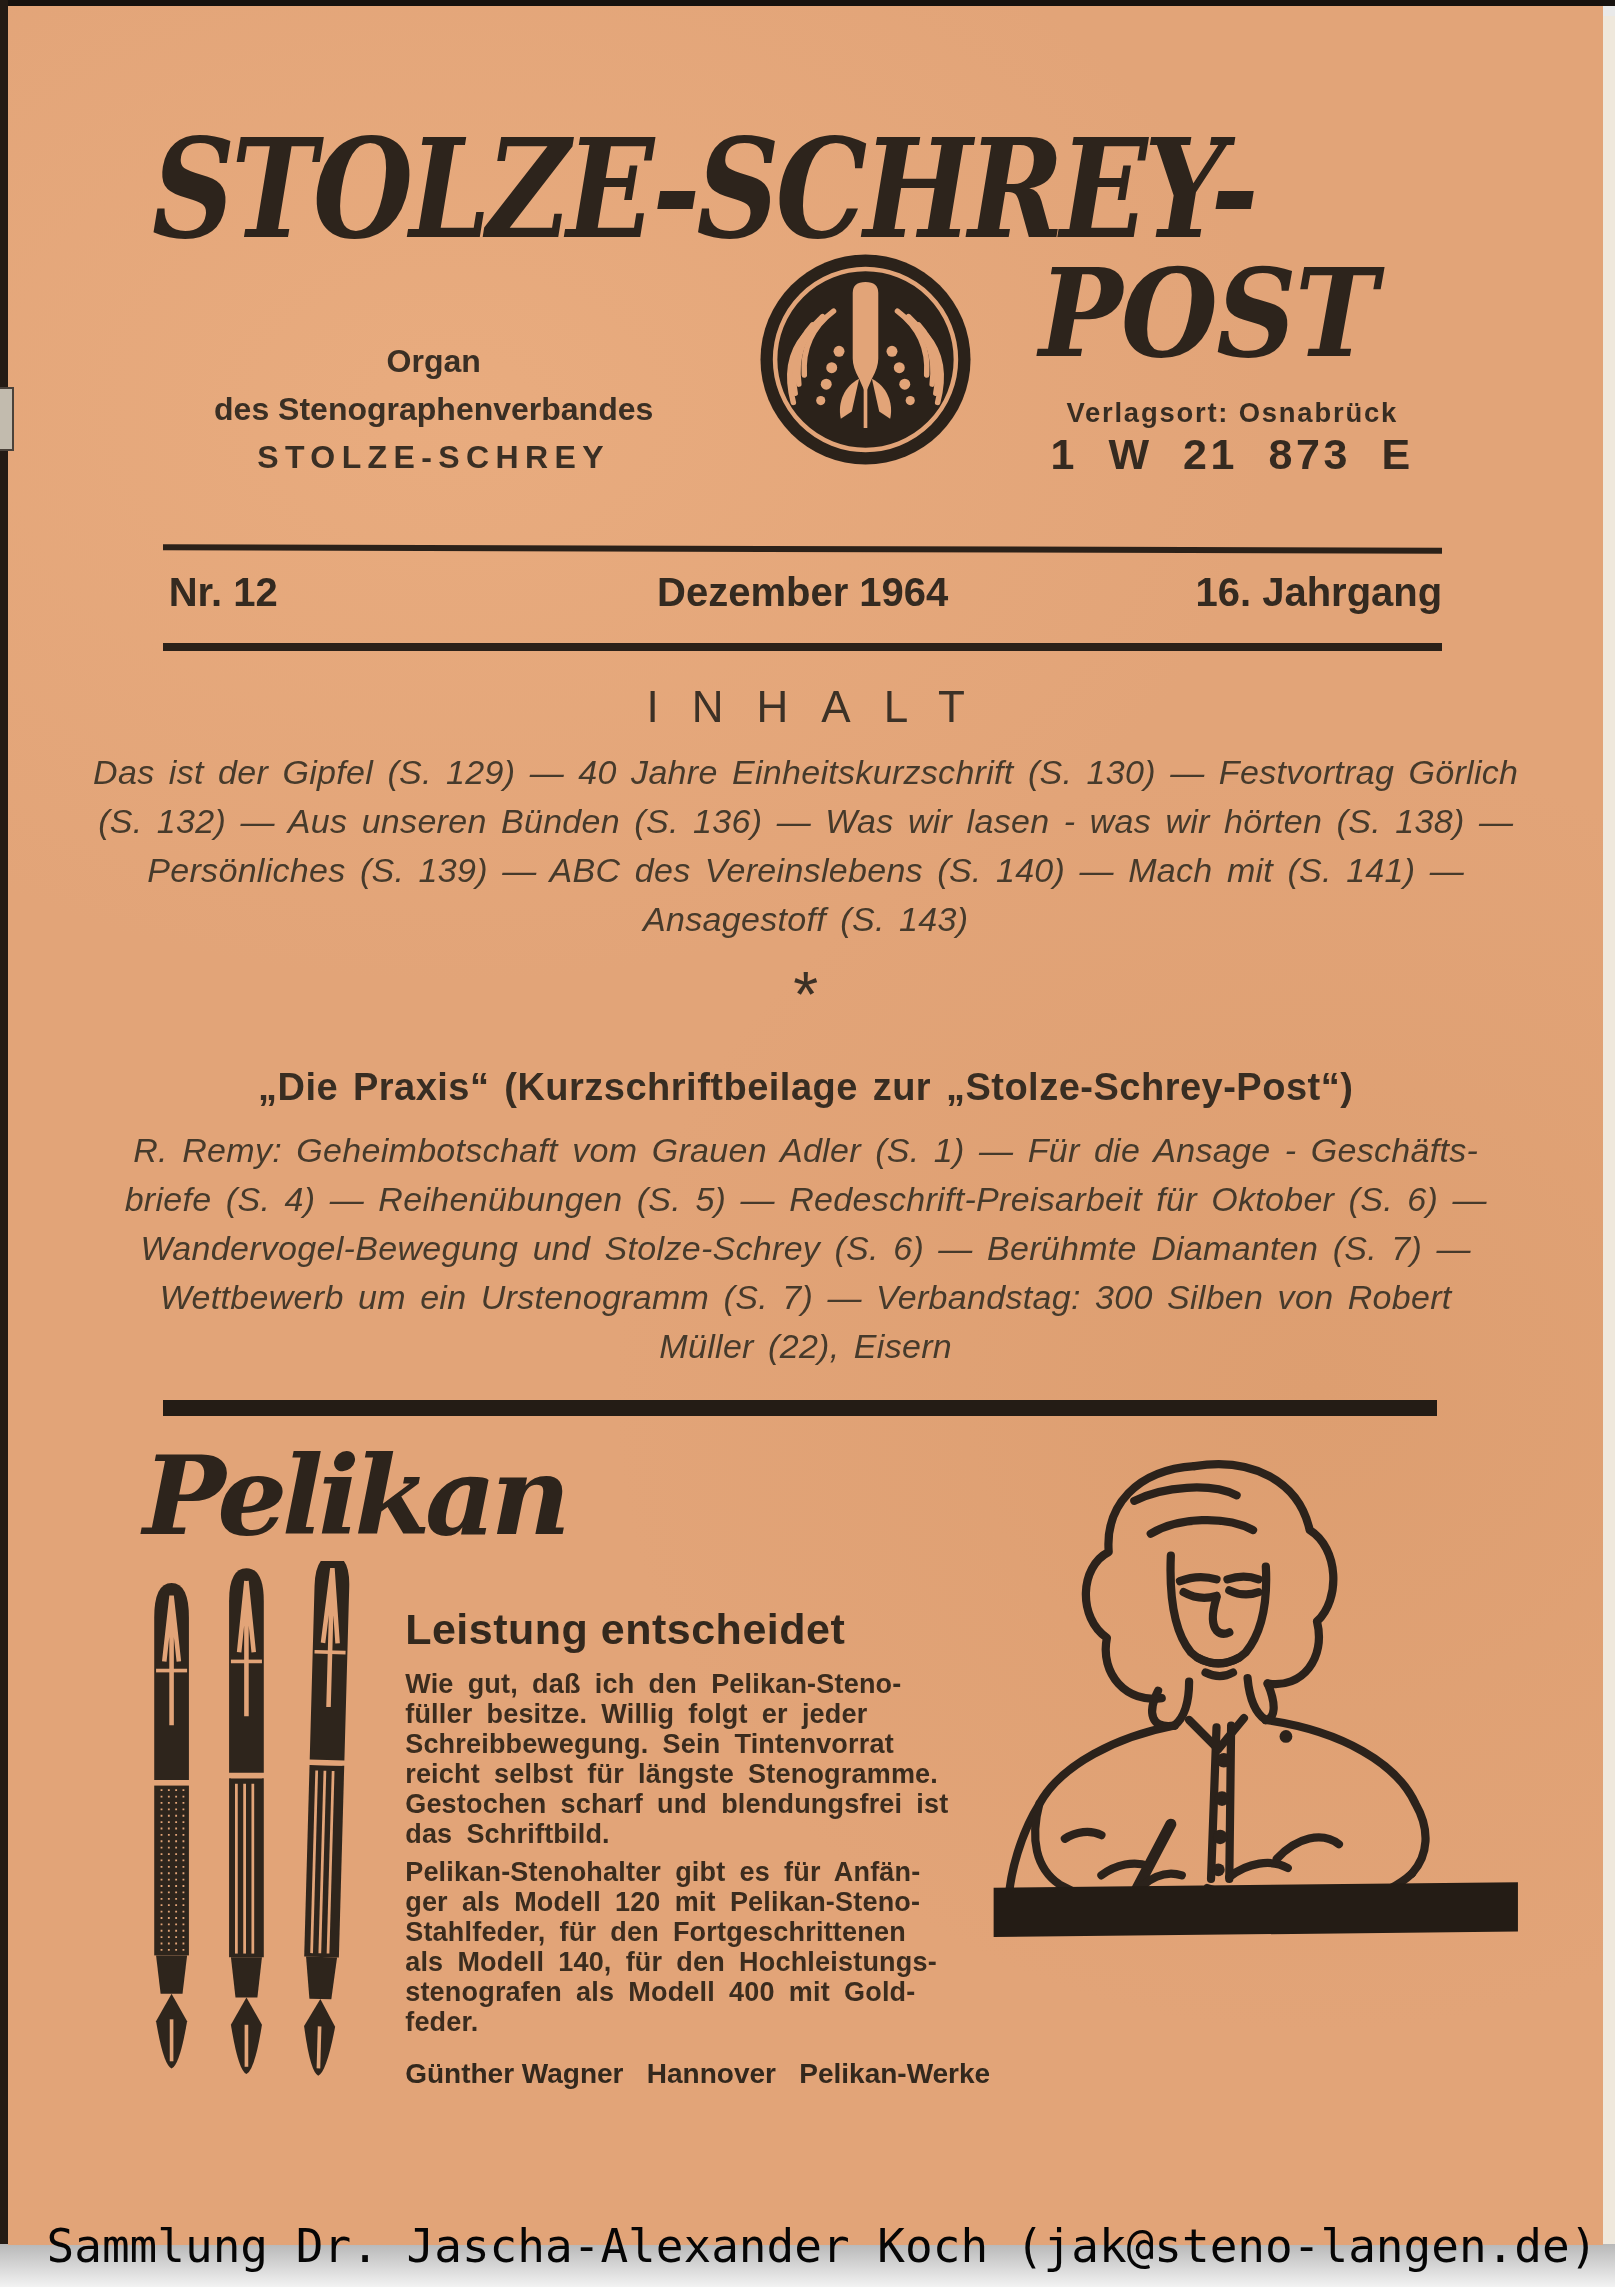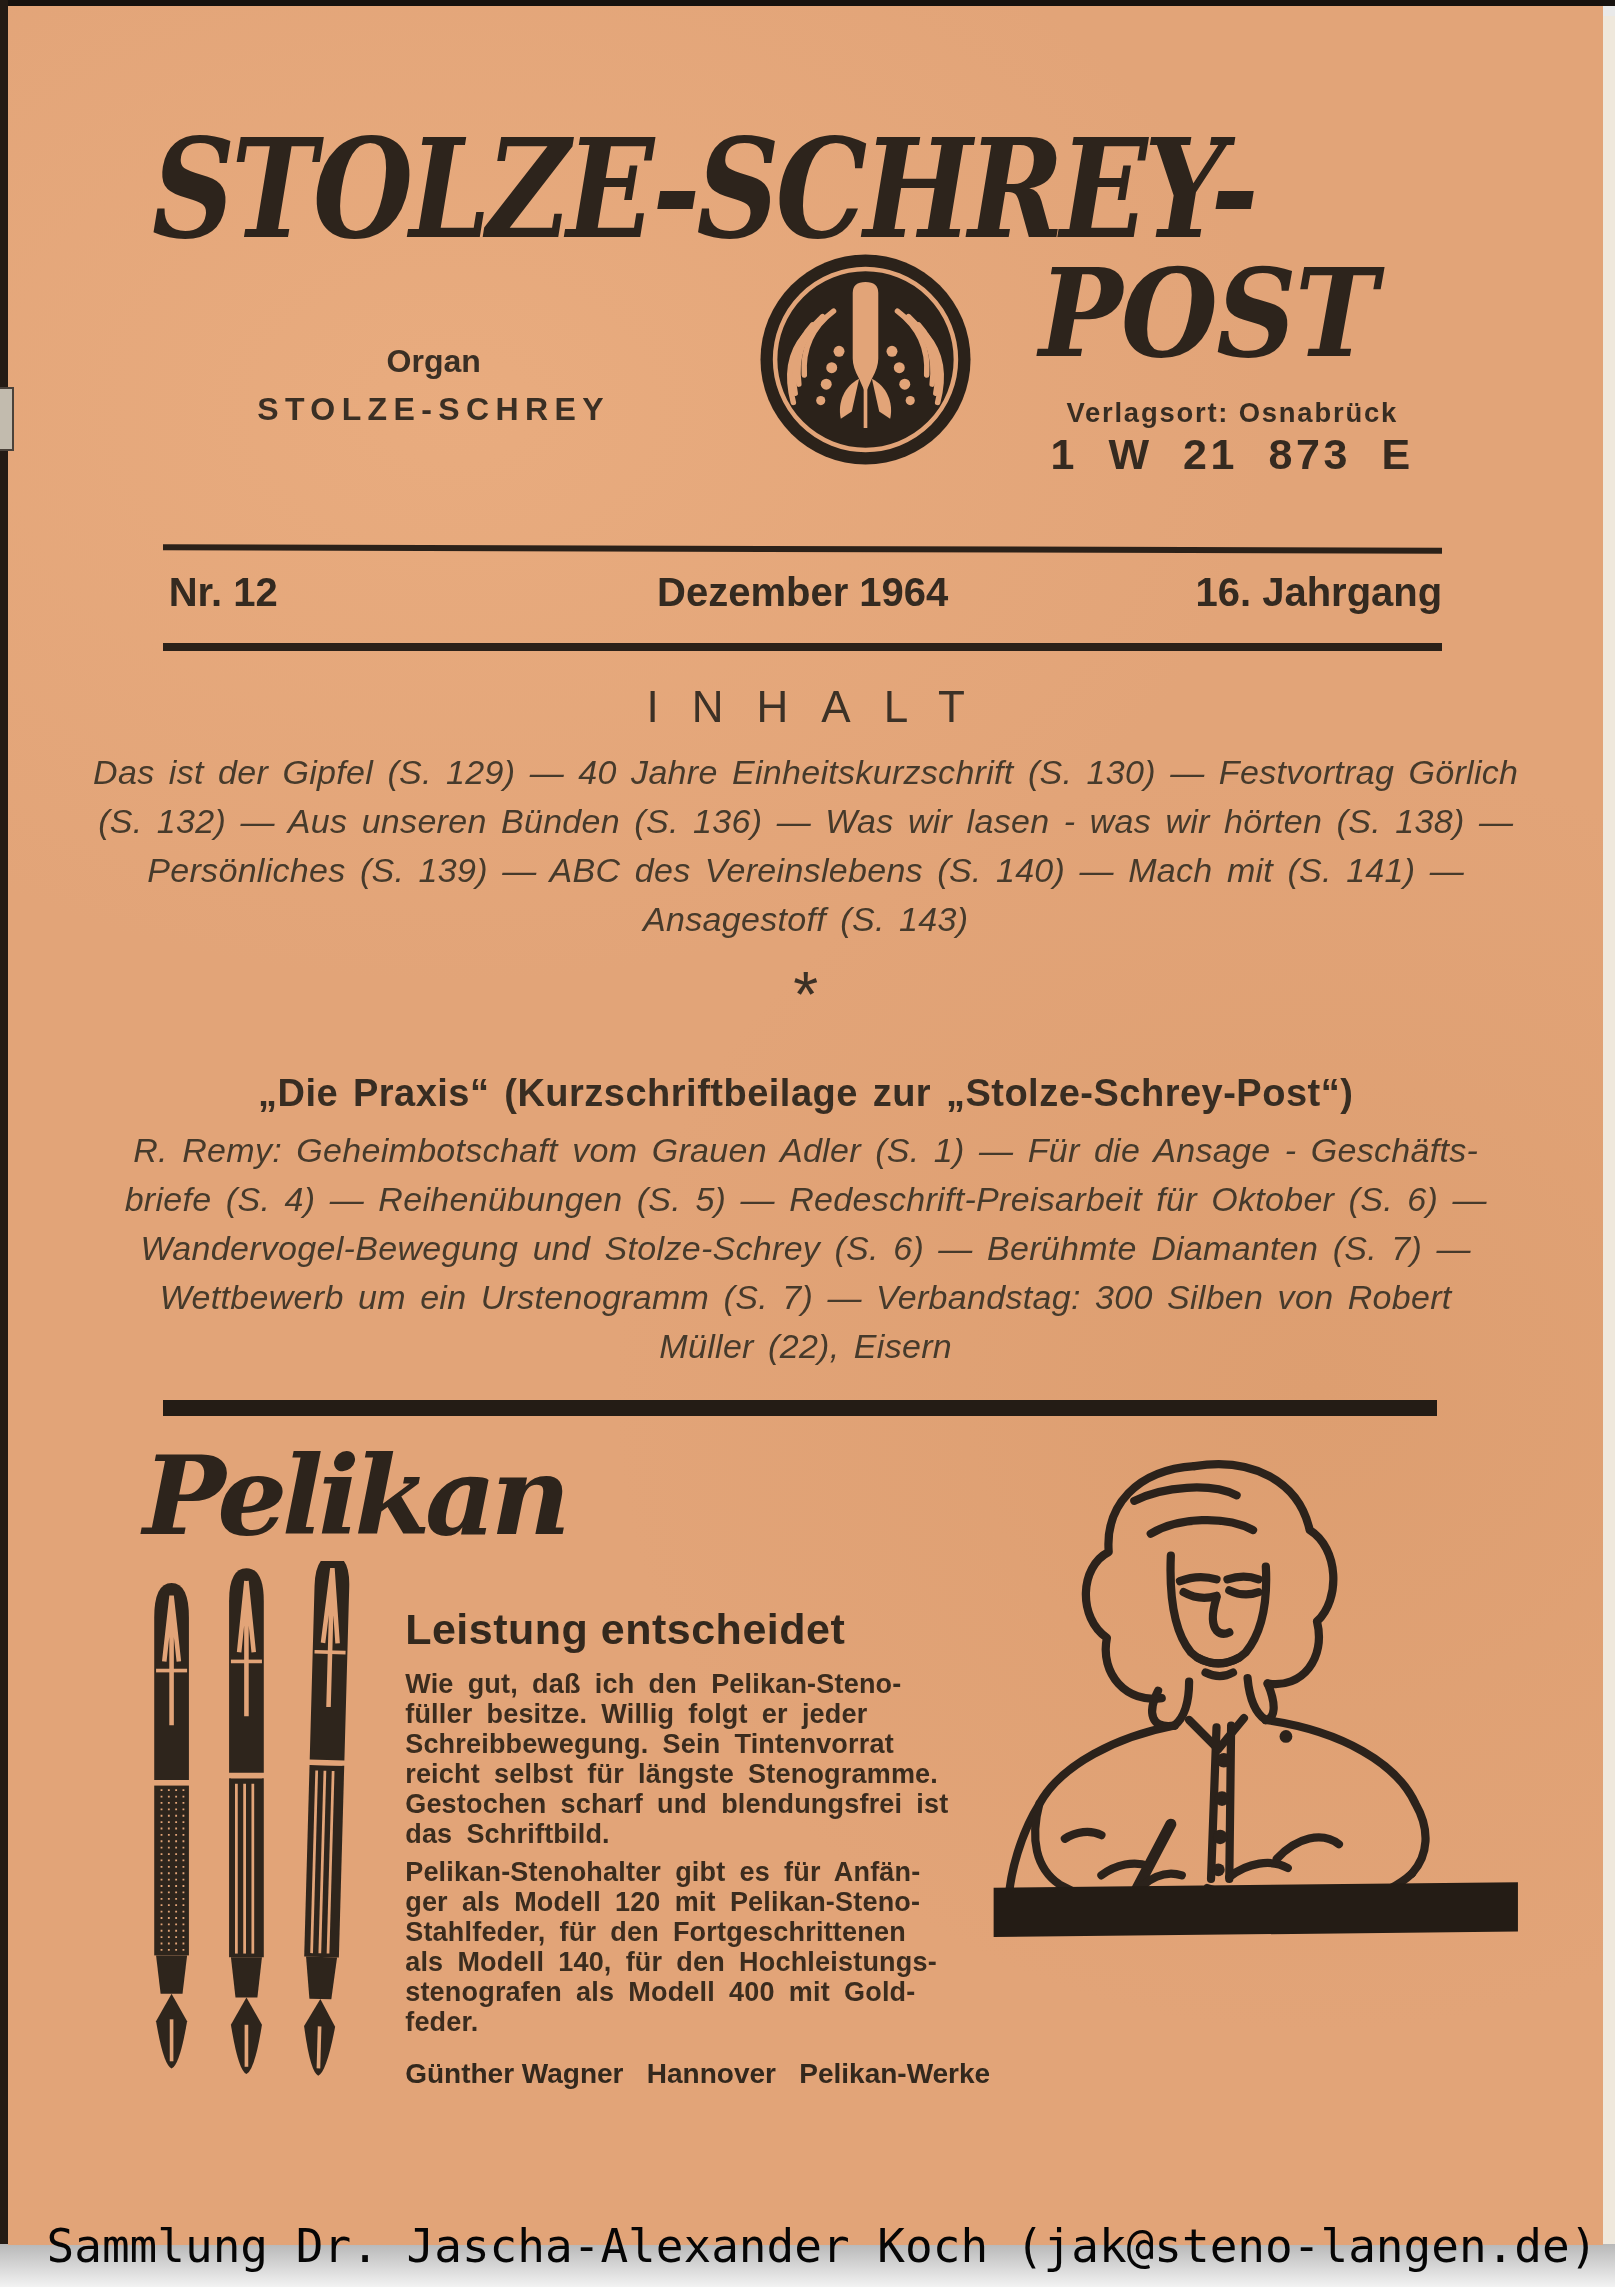--- a/index.html
+++ b/index.html
@@ -26,21 +26,21 @@
   .rule-top{left:155px;top:540px;width:1279px;height:5.5px;transform:rotate(.15deg);}
   .rule-mid{left:155px;top:637px;width:1279px;height:7.3px;}
   .issue-bar{left:155px;top:564px;width:1279px;height:55px;font-weight:bold;font-size:40px;color:#342a20;}
   .issue-bar .nr{position:absolute;left:5.5px;}
   .issue-bar .date{position:absolute;left:0;width:100%;text-align:center;}
   .issue-bar .vol{position:absolute;right:0;}
   .inhalt-heading{left:0;top:676px;width:1595px;text-align:center;font-size:44px;letter-spacing:33px;text-indent:33px;color:#3c3126;}
   .bodytext{text-align:center;white-space:pre-line;font-size:34px;line-height:49px;color:#463a2b;letter-spacing:0.3px;word-spacing:4.6px;font-style:italic;}
   .inhalt-body{left:80px;top:742px;width:1435px;}
   .star-sep{left:0;top:952px;width:1595px;text-align:center;font-size:64px;color:#3c3126;}
-  .praxis-heading{left:0;top:1060px;width:1595px;text-align:center;font-weight:bold;font-size:38px;color:#382d22;letter-spacing:0.5px;word-spacing:3.7px;margin-top:6px;}
+  .praxis-heading{left:0;top:1060px;width:1595px;text-align:center;font-weight:bold;font-size:38px;color:#382d22;letter-spacing:0.5px;word-spacing:3.7px;}
   .praxis-body{left:80px;top:1120px;width:1435px;}
   .rule-thick{left:155px;top:1394px;width:1274px;height:15.5px;background:#241c15;}
   .pelikan-script{left:135px;top:1427px;font-family:"DejaVu Serif","Liberation Serif",serif;font-style:italic;font-weight:bold;font-size:108px;letter-spacing:-5.5px;color:#2d241c;transform:scaleX(1.02);transform-origin:left top;}
   .ad-headline{left:397px;top:1599px;font-weight:bold;font-size:43px;letter-spacing:0.5px;color:#33281d;}
   .ad-para{white-space:pre-line;font-weight:bold;font-size:27px;line-height:30px;color:#3b2c1e;word-spacing:6.4px;letter-spacing:0.2px;}
   .ad-para1{left:397px;top:1663px;width:576px;}
   .ad-para2{left:397px;top:1851px;width:576px;}
   .ad-footer{left:397px;top:2052px;width:585px;display:flex;justify-content:space-between;font-weight:bold;font-size:28px;color:#33281d;}
   .caption{left:5.5px;top:2219px;width:1605px;font-family:"DejaVu Sans Mono","Liberation Mono",monospace;font-size:46px;color:#060606;white-space:nowrap;margin-left:41px;}
   svg{display:block;}
@@ -87,20 +87,21 @@
       <path d="M114,142 C98,150 90,168 94,186 L106,178 Z" fill="#e2a478"></path>
       <path d="M128,142 C144,150 152,168 148,186 L136,178 Z" fill="#e2a478"></path>
       <line x1="121" y1="150" x2="121" y2="196" stroke="#e2a478" stroke-width="4"></line>
     </svg>
   </div>
 
   <div class="abs serif-head post-title">POST</div>
 
   <div class="abs organ">
     <div class="l1">Organ</div>
+    <div class="l2">des Stenographenverbandes</div>
     <div class="l3">STOLZE-SCHREY</div>
   </div>
 
   <div class="abs verlagsort">Verlagsort: Osnabrück</div>
   <div class="abs postcode">1 W 21 873 E</div>
 
   <div class="abs rule rule-top"></div>
   <div class="abs issue-bar">
     <span class="nr">Nr. 12</span>
     <span class="date">Dezember 1964</span>

